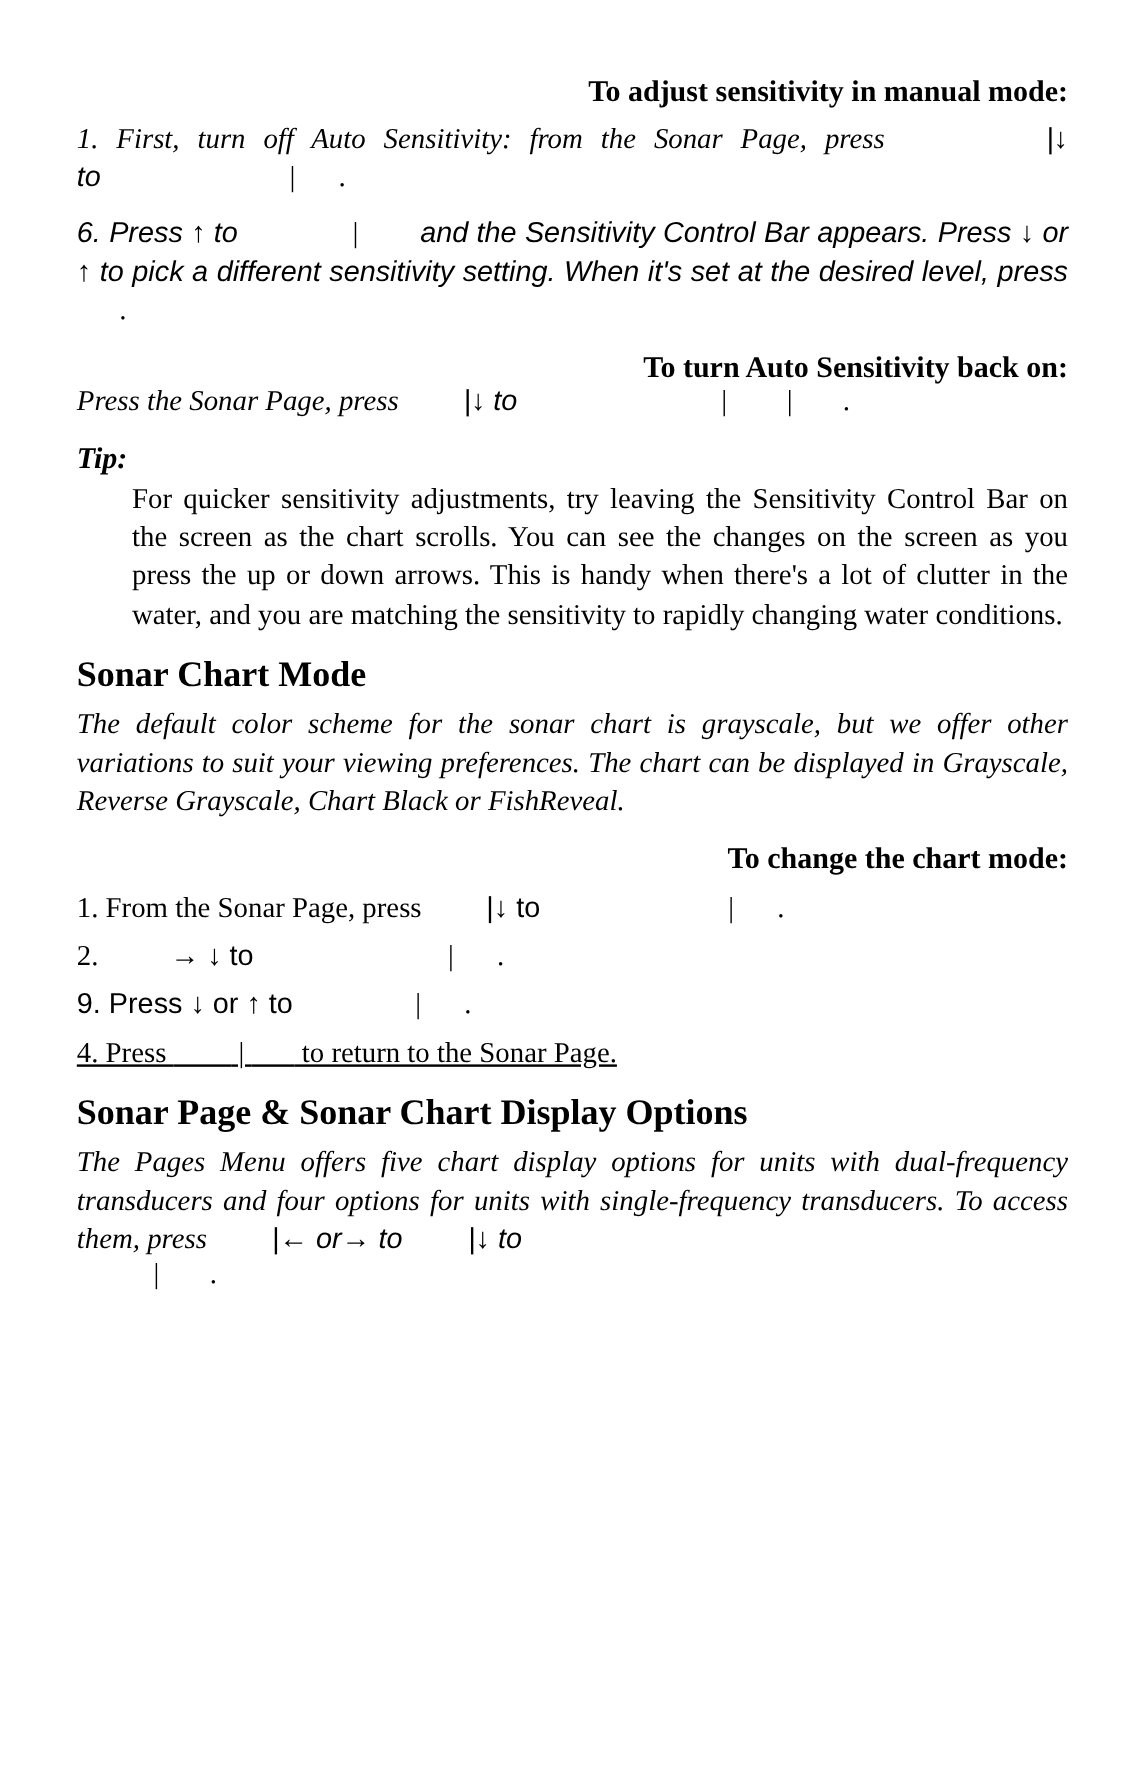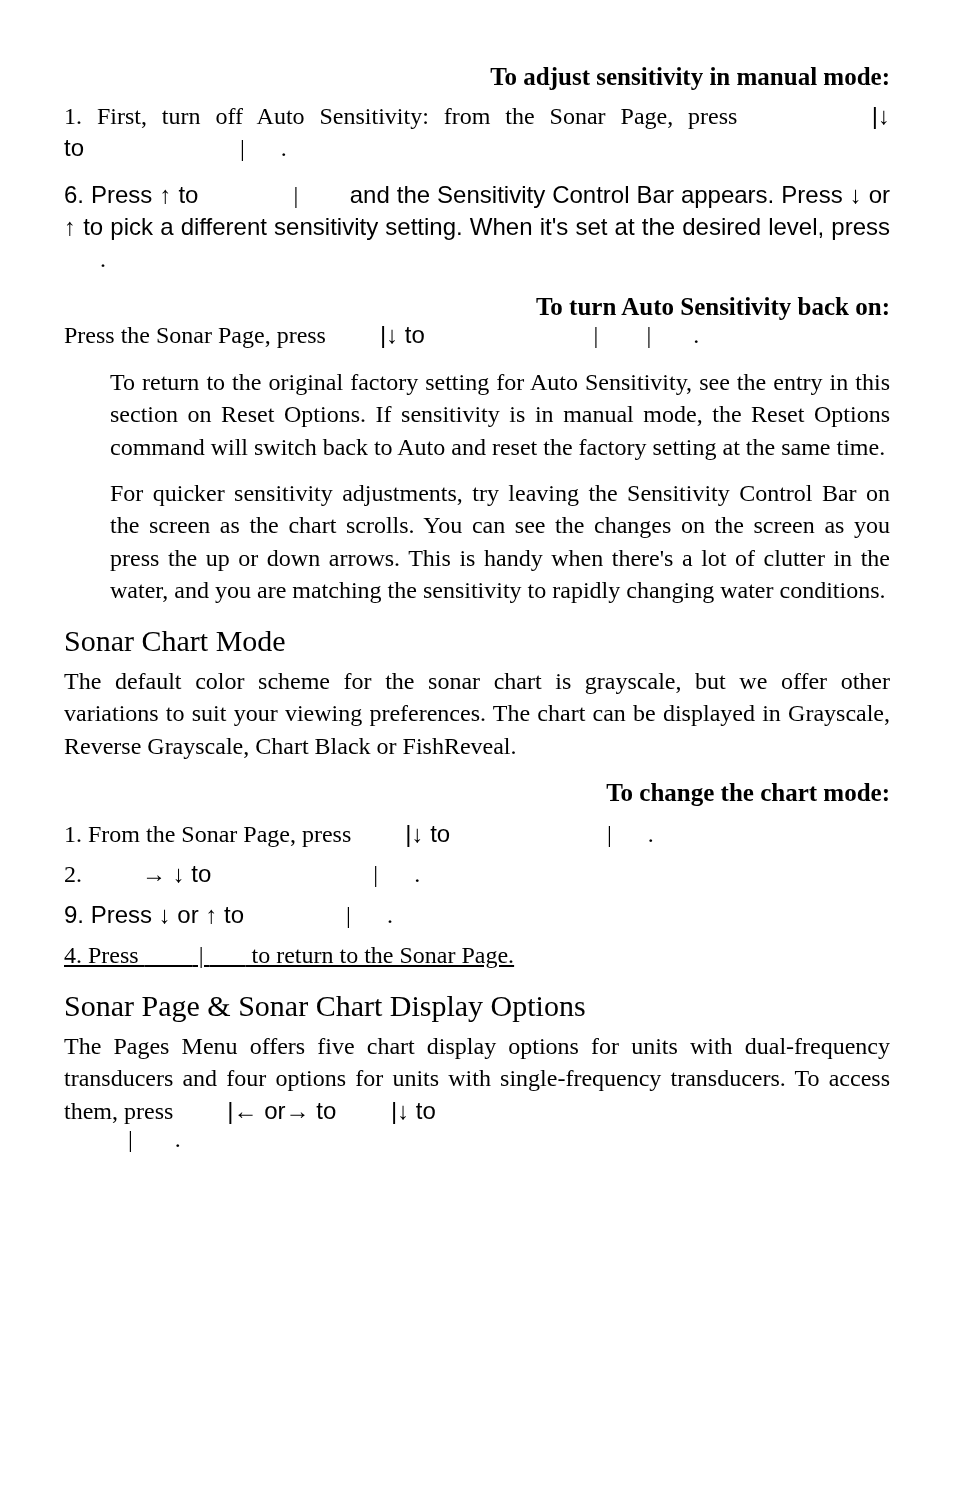--- a/index.html
+++ b/index.html
@@ -20,20 +20,21 @@
   .section-h3 {
     font-weight: bold;
     font-size: 25px;
     margin-top: 12px;
     margin-bottom: 6px;
     text-align: right;
   }
   .para {
     margin: 4px 0 14px 0;
     text-align: justify;
+    font-style: italic;
   }
   .note-block {
     margin-top: 6px;
     margin-bottom: 14px;
   }
   .note-heading {
     font-weight: bold;
     font-size: 25px;
     margin-bottom: 0;
   }
@@ -42,21 +43,21 @@
     text-align: justify;
   }
   .tip-heading {
     font-weight: bold;
     font-style: italic;
     font-size: 25px;
     margin-bottom: 0;
     margin-top: 4px;
   }
   .section-h2 {
-    font-weight: normal;
+    font-weight: bold;
     font-size: 30px;
     margin-top: 14px;
     margin-bottom: 4px;
   }
   .after-auto-sens {
     margin-top: -10px;
   }
   .step {
     margin: 8px 0;
   }
@@ -78,24 +79,24 @@
 <div class="para">
   <span class="arrow">6. Press ↑ to</span>&nbsp;&nbsp;&nbsp;&nbsp;&nbsp;&nbsp;&nbsp;&nbsp;&nbsp;&nbsp;&nbsp;&nbsp;&nbsp;&nbsp;<span> | </span>&nbsp;&nbsp;&nbsp;&nbsp;&nbsp;&nbsp;<span class="arrow"> and the Sensitivity Control Bar appears. Press ↓ or ↑ to pick a different sensitivity setting. When it's set at the desired level, press </span>&nbsp;&nbsp;&nbsp;&nbsp;&nbsp;&nbsp;<span>.</span>
 </div>
 
 <div class="section-h3">To turn Auto Sensitivity back on:</div>
 <div class="para after-auto-sens">
   <span>Press the Sonar Page, press </span>&nbsp;&nbsp;&nbsp;&nbsp;&nbsp;&nbsp;&nbsp;&nbsp;<span class="arrow">|↓ to </span>&nbsp;&nbsp;&nbsp;&nbsp;&nbsp;&nbsp;&nbsp;&nbsp;&nbsp;&nbsp;&nbsp;&nbsp;&nbsp;&nbsp;&nbsp;&nbsp;&nbsp;&nbsp;&nbsp;&nbsp;&nbsp;&nbsp;&nbsp;&nbsp;&nbsp;&nbsp;<span> | </span>&nbsp;&nbsp;&nbsp;&nbsp;&nbsp;&nbsp;<span> | </span>&nbsp;&nbsp;&nbsp;&nbsp;&nbsp;&nbsp;<span>.</span>
 </div>
 
 <div class="note-block">
-  <div class="note-body">To return to the original factory setting for Auto Sensitivity, see the entry in this section on Reset Options. If sensitivity is in manual mode, the Reset Options command will switch back to Auto and reset the factory setting at the same time.</div>
 </div>
 
 <div>
+  <div class="tip-heading">Tip:</div>
   <div class="tip-body">For quicker sensitivity adjustments, try leaving the Sensitivity Control Bar on the screen as the chart scrolls. You can see the changes on the screen as you press the up or down arrows. This is handy when there's a lot of clutter in the water, and you are matching the sensitivity to rapidly changing water conditions.</div>
 </div>
 
 <div class="section-h2">Sonar Chart Mode</div>
 <div class="para">The default color scheme for the sonar chart is grayscale, but we offer other variations to suit your viewing preferences. The chart can be displayed in Grayscale, Reverse Grayscale, Chart Black or FishReveal.</div>
 
 <div class="section-h3">To change the chart mode:</div>
 <div class="step">
   <span>1. From the Sonar Page, press </span>&nbsp;&nbsp;&nbsp;&nbsp;&nbsp;&nbsp;&nbsp;&nbsp;<span class="arrow">|↓ to </span>&nbsp;&nbsp;&nbsp;&nbsp;&nbsp;&nbsp;&nbsp;&nbsp;&nbsp;&nbsp;&nbsp;&nbsp;&nbsp;&nbsp;&nbsp;&nbsp;&nbsp;&nbsp;&nbsp;&nbsp;&nbsp;&nbsp;&nbsp;&nbsp;<span> | </span>&nbsp;&nbsp;&nbsp;&nbsp;&nbsp;<span>.</span>
 </div>

